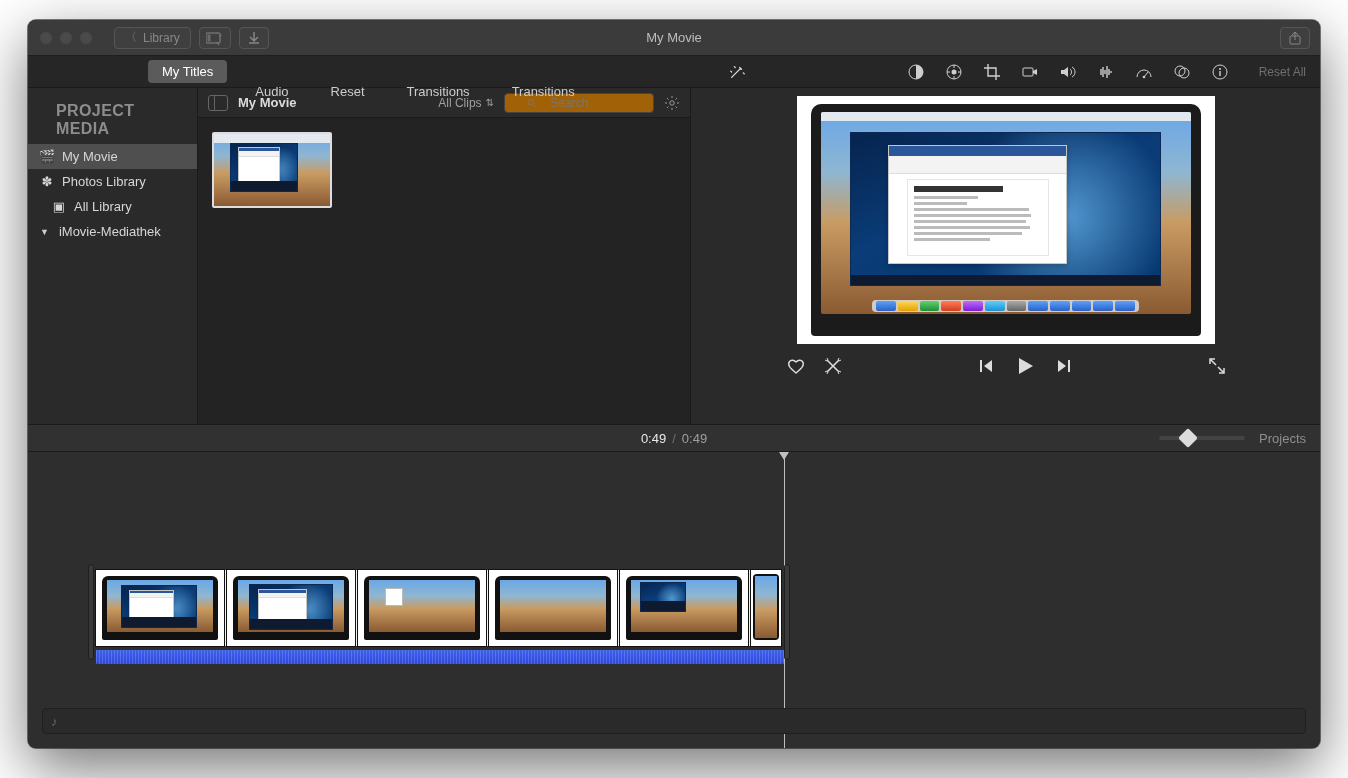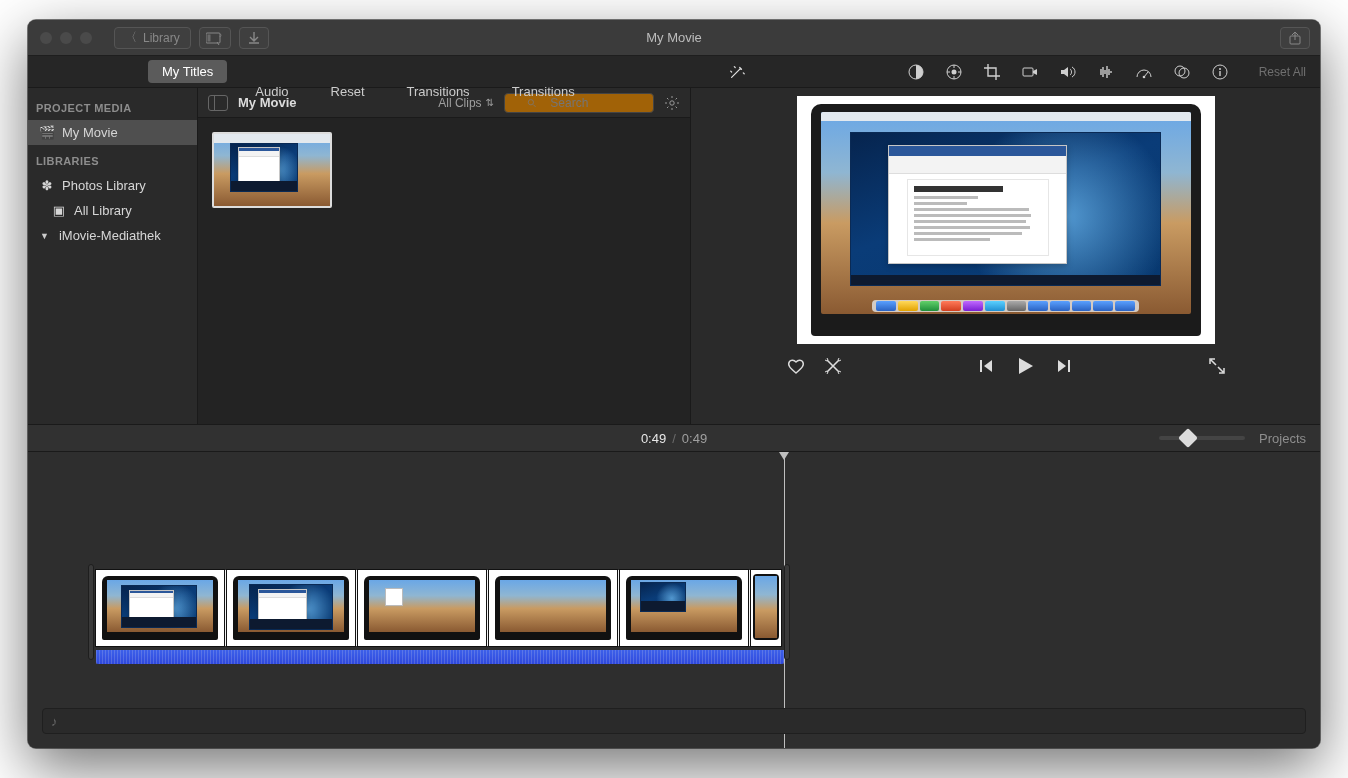--- a/index.html
+++ b/index.html
@@ -25,21 +25,21 @@
   .tab.active { background: #5b5b5b; color: #fff; }
   .tab + .tab { margin-left: 14px; margin-top: 40px; }
   .adjust-toolbar { position: absolute; right: 14px; top: 0; height: 32px; display: flex; align-items: center; gap: 20px; }
   .adjust-toolbar .ico, .wand-area .ico { color: #c9c9c9; width: 18px; height: 18px; display: flex; align-items: center; justify-content: center; }
   .wand-area { position: absolute; left: 700px; top: 0; height: 32px; display: flex; align-items: center; }
   .reset-all { color: #6f6f6f; font-size: 12px; margin-left: 10px; }
   
   .upper { display: flex; height: 336px; }
   .left-col { width: 663px; display: flex; border-right: 1px solid #1a1a1a; }
   .sidebar { width: 170px; background: #2a2a2a; border-right: 1px solid #1a1a1a; padding-top: 4px; }
-  .sb-heading { color: #8d8d8d; font-size: 11px; font-weight: 700; letter-spacing: .4px; padding: 10px 8px 6px; }
+  .sb-heading { color: #8d8d8d; font-size: 16px; font-weight: 700; letter-spacing: .4px; padding: 10px 28px 6px; }
   .sb-item { display: flex; align-items: center; gap: 8px; padding: 5px 12px; color: #d6d6d6; }
   .sb-item.selected { background: #4f4f4f; }
   .sb-sub { padding-left: 24px; }
   .sb-tri { font-size: 9px; color: #ccc; margin-right: 2px;}
   .sb-icon { width: 14px; display:inline-flex; justify-content:center; }
   .browser { flex: 1; background: #232323; display: flex; flex-direction: column; }
   .browser-header { height: 30px; display: flex; align-items: center; gap: 10px; padding: 0 10px; border-bottom: 1px solid #1a1a1a; background:#2a2a2a;}
   .bh-view { width:20px; height:16px; border:1px solid #666; border-radius:3px; position:relative; }
   .bh-view::before { content:""; position:absolute; left:5px; top:0; bottom:0; width:1px; background:#666;}
   .bh-title { color:#dcdcdc; font-weight:600; }
@@ -225,21 +225,20 @@
 
   <div class="upper">
     <div class="left-col">
 
       <div class="sidebar">
         <div class="sb-heading">PROJECT MEDIA</div>
         <div class="sb-item selected">
           <span class="sb-icon">🎬</span>
           <span>My Movie</span>
         </div>
-        <div class="sb-heading">LIBRARIES</div>
         <div class="sb-item">
           <span class="sb-icon">✽</span>
           <span>Photos Library</span>
         </div>
         <div class="sb-item sb-sub">
           <span class="sb-icon">▣</span>
           <span>All Library</span>
         </div>
         <div class="sb-item">
           <span class="sb-tri">▼</span>

